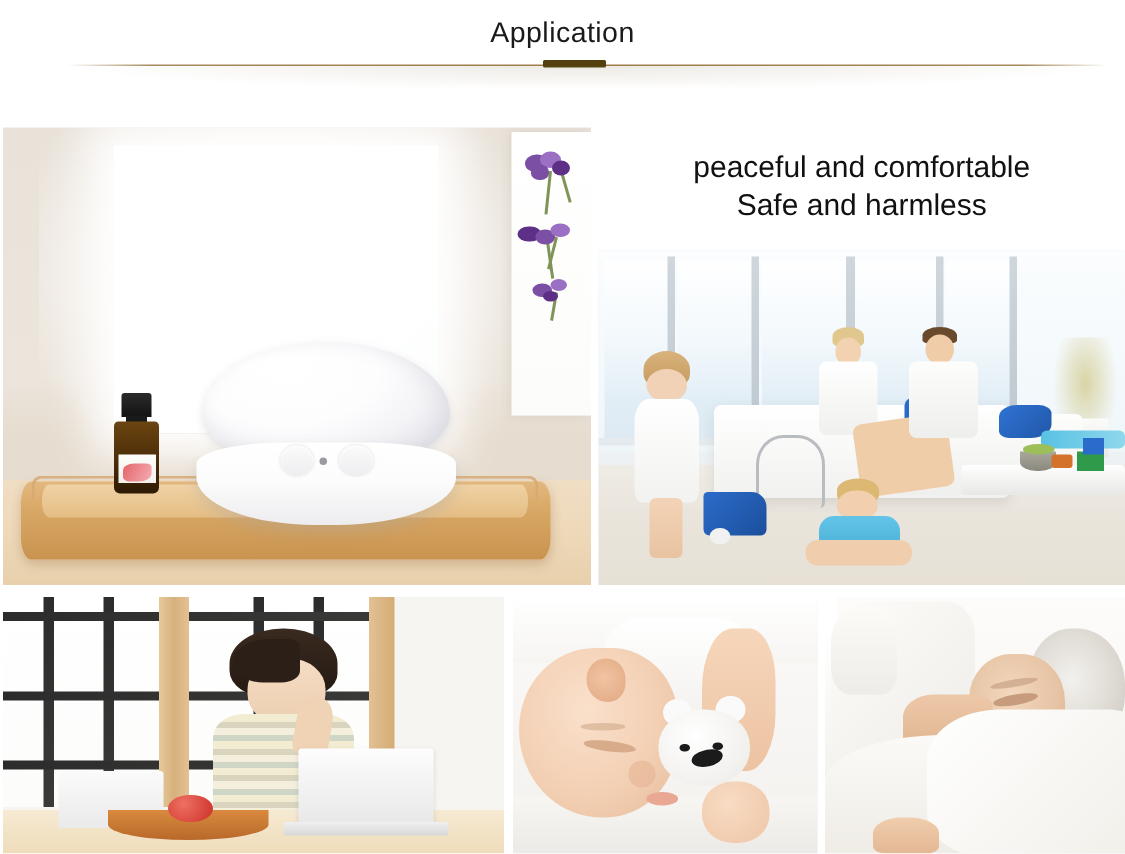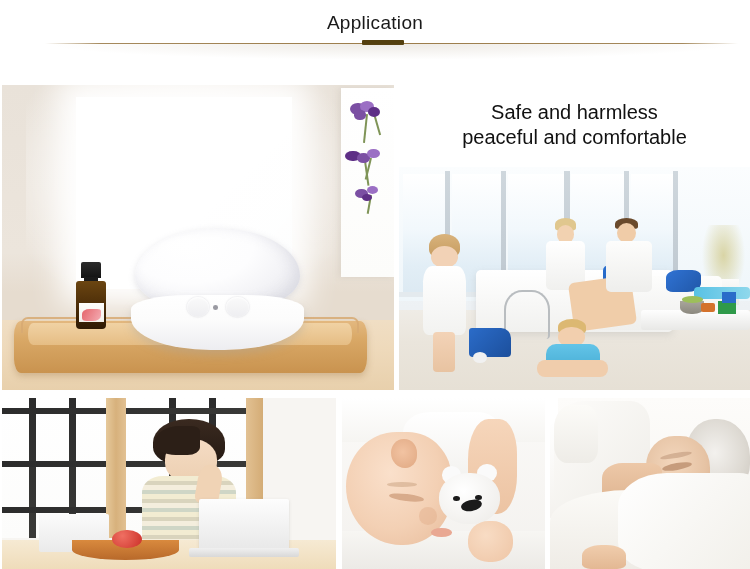--- a/index.html
+++ b/index.html
@@ -405,22 +405,22 @@
       <div class="diff-gloss"></div>
     </div>
     <div class="diff-base"></div>
     <div class="diff-btn b1"></div>
     <div class="diff-btn b2"></div>
     <div class="diff-led"></div>
   </div>
 </div>
 
 <div class="caption">
+  <div>peaceful and comfortable</div>
   <div>Safe and harmless</div>
-  <div>peaceful and comfortable</div>
 </div>
 
 <div class="photo p-family">
   <div class="fam-room"></div>
   <div class="fam-ceil"></div>
   <div class="fam-winband"></div>
   <div class="fam-glass" style="left:1%;width:12%;"></div>
   <div class="fam-glass" style="left:15%;width:14%;"></div>
   <div class="fam-glass" style="left:31%;width:16%;"></div>
   <div class="fam-glass" style="left:49%;width:15%;"></div>

